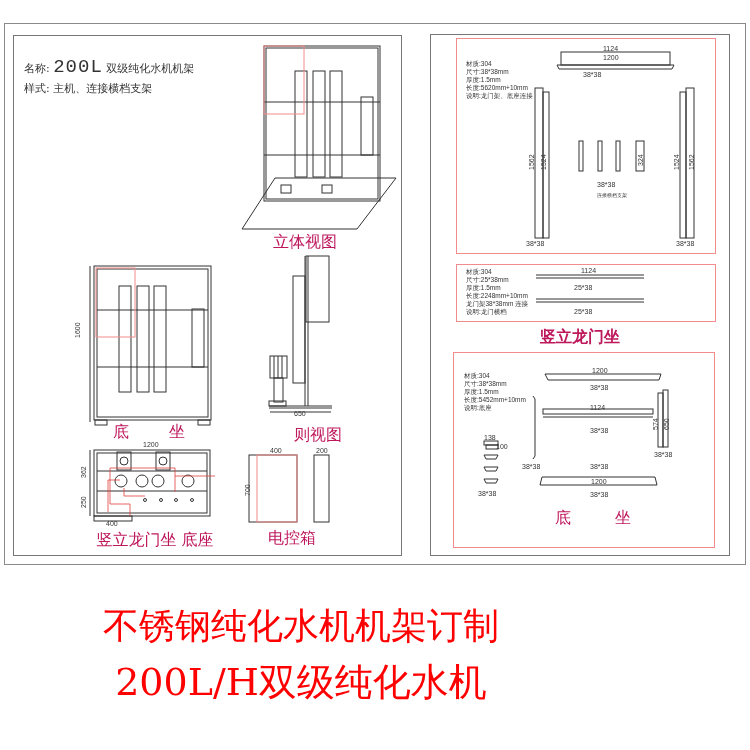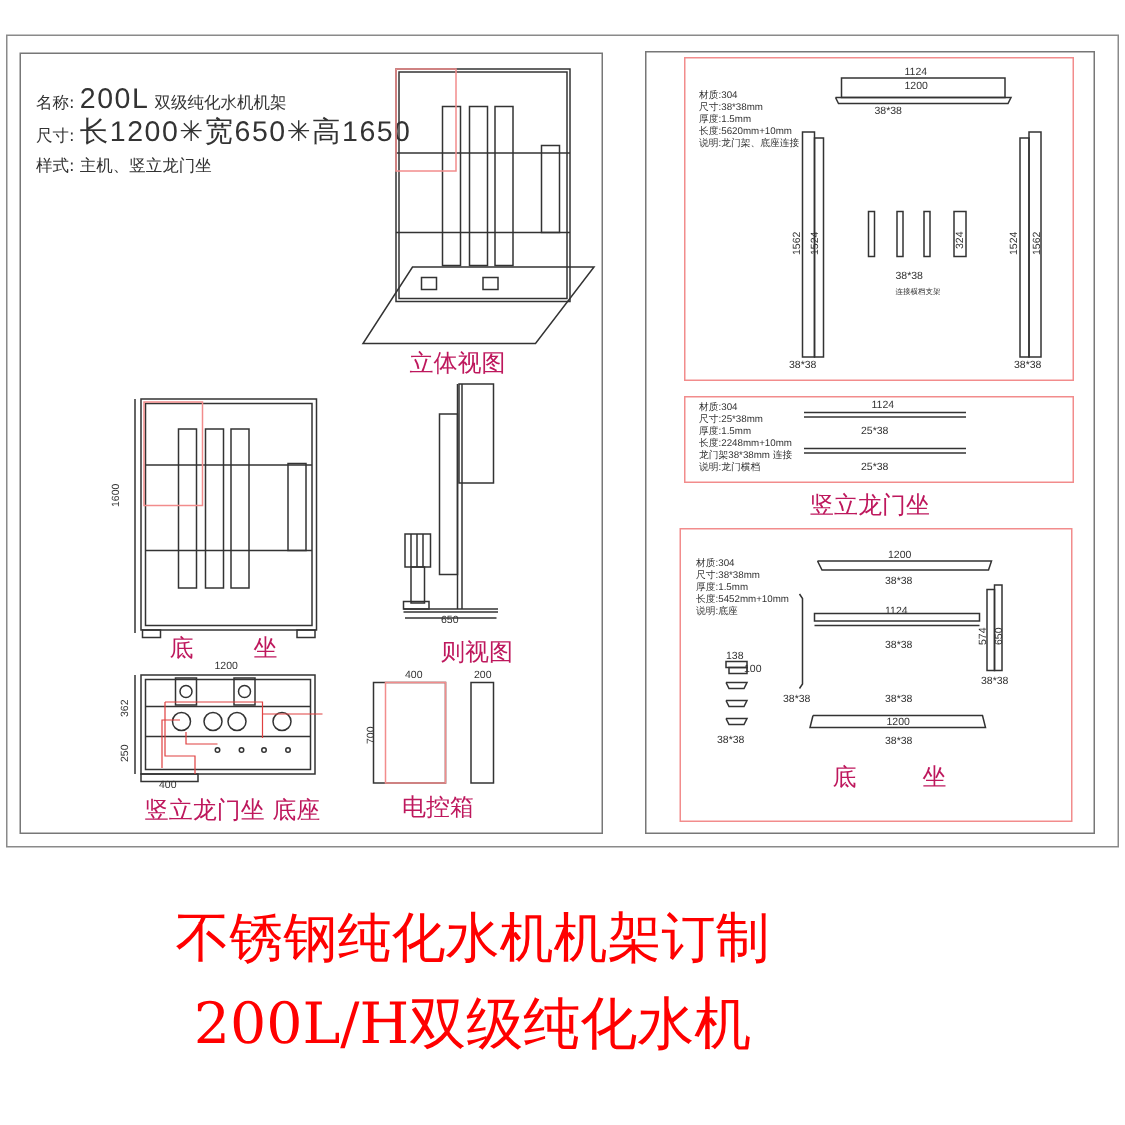--- a/index.html
+++ b/index.html
@@ -3,49 +3,45 @@
 <meta charset="utf-8">
 <style>
   html, body { margin:0; padding:0; background:#fff; }
   body { width:750px; height:750px; position:relative; overflow:hidden;
          font-family:"DejaVu Sans", "Liberation Sans", sans-serif; color:#222; }
   .abs { position:absolute; }
   .outer { left:4px; top:23px; width:740px; height:540px; border:1px solid #8a8a8a; }
   .lpanel { left:13px; top:35px; width:387px; height:519px; border:1px solid #777; }
   .rpanel { left:430px; top:34px; width:298px; height:520px; border:1px solid #777; }
   .spec { font-size:11px; line-height:22px; color:#333; }
-  .spec .big { font-size:19px; letter-spacing:1px; font-family:Liberation Sans, sans-serif; font-weight:300; }
+  .spec .big { font-size:19px; letter-spacing:1px; font-family:Liberation Mono, monospace; font-weight:300; }
   .spec .row { height:22px; white-space:nowrap; }
   .cap { font-size:16px; color:#be185d; text-align:center; font-family:"DejaVu Serif", serif; }
   .dim { font-size:7px; color:#333; font-family:"Liberation Sans", sans-serif; }
   .tiny { font-size:6.5px; line-height:8px; color:#333; font-family:"Liberation Sans", sans-serif; white-space:nowrap; }
   .redbox { border:1px solid #f28c8c; }
   svg { position:absolute; overflow:visible; }
-  .headline { left:14px; width:602px; text-align:center; color:#f00; font-family:"DejaVu Serif", "Liberation Serif", serif; }
+  .headline { left:0; width:602px; text-align:center; color:#f00; font-family:"DejaVu Serif", "Liberation Serif", serif; }
 </style>
 </head>
 <body>
 
 <div class="abs outer"></div>
 <div class="abs lpanel"></div>
 <div class="abs rpanel"></div>
 
 <div class="abs spec" style="left:24px;top:56px;">
   <div class="row">
     <span>名称:</span>
     <span class="big">200L</span>
     <span>双级纯化水机机架</span>
   </div>
   <div class="row">
-    <span>尺寸:</span>
-    <span class="big">长1200✳宽650✳高1650</span>
-  </div>
-  <div class="row">
     <span>样式:</span>
-    <span>主机、竖立龙门坐</span>
+    <span>主机、连接横档支架</span>
   </div>
 </div>
 
 <svg style="left:0;top:0" width="750" height="750">
   <g stroke="#333" fill="none" stroke-width="1">
     <rect x="264" y="46" width="116" height="155"></rect>
     <rect x="266" y="48" width="112" height="151"></rect>
     <line x1="264" y1="102" x2="380" y2="102"></line>
     <line x1="264" y1="155" x2="380" y2="155"></line>
     <rect x="295" y="71" width="12" height="106"></rect>
@@ -194,21 +190,21 @@
   <g stroke="#333" fill="none" stroke-width="1">
     <line x1="536" y1="275" x2="644" y2="275"></line>
     <line x1="536" y1="278" x2="644" y2="278"></line>
     <line x1="536" y1="299" x2="644" y2="299"></line>
     <line x1="536" y1="302" x2="644" y2="302"></line>
   </g>
 </svg>
 <div class="abs dim" style="left:581px;top:267px;">1124</div>
 <div class="abs dim" style="left:574px;top:284px;">25*38</div>
 <div class="abs dim" style="left:574px;top:308px;">25*38</div>
-<div class="abs cap" style="left:530px;top:327px;width:100px;">竖立龙门坐</div>
+<div class="abs cap" style="left:530px;top:327px;width:100px;font-weight:bold;">竖立龙门坐</div>
 
 <div class="abs redbox" style="left:453px;top:352px;width:260px;height:194px;"></div>
 <div class="abs tiny" style="left:464px;top:372px;">
   <div>材质:304</div>
   <div>尺寸:38*38mm</div>
   <div>厚度:1.5mm</div>
   <div>长度:5452mm+10mm</div>
   <div>说明:底座</div>
 </div>
 <svg style="left:0;top:0" width="750" height="750">

